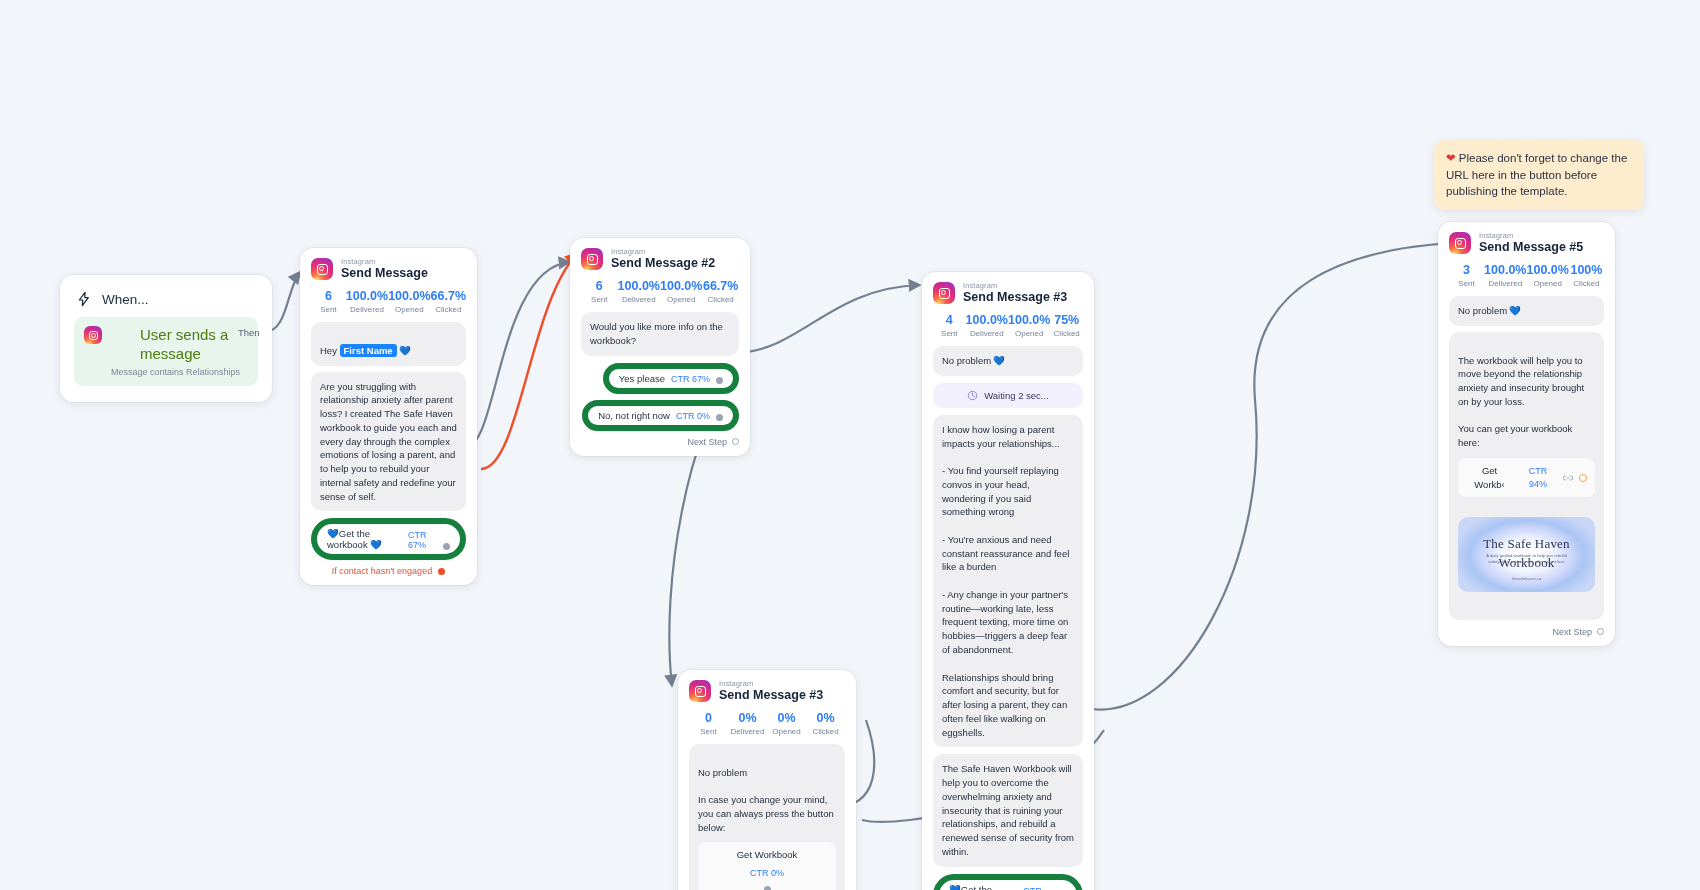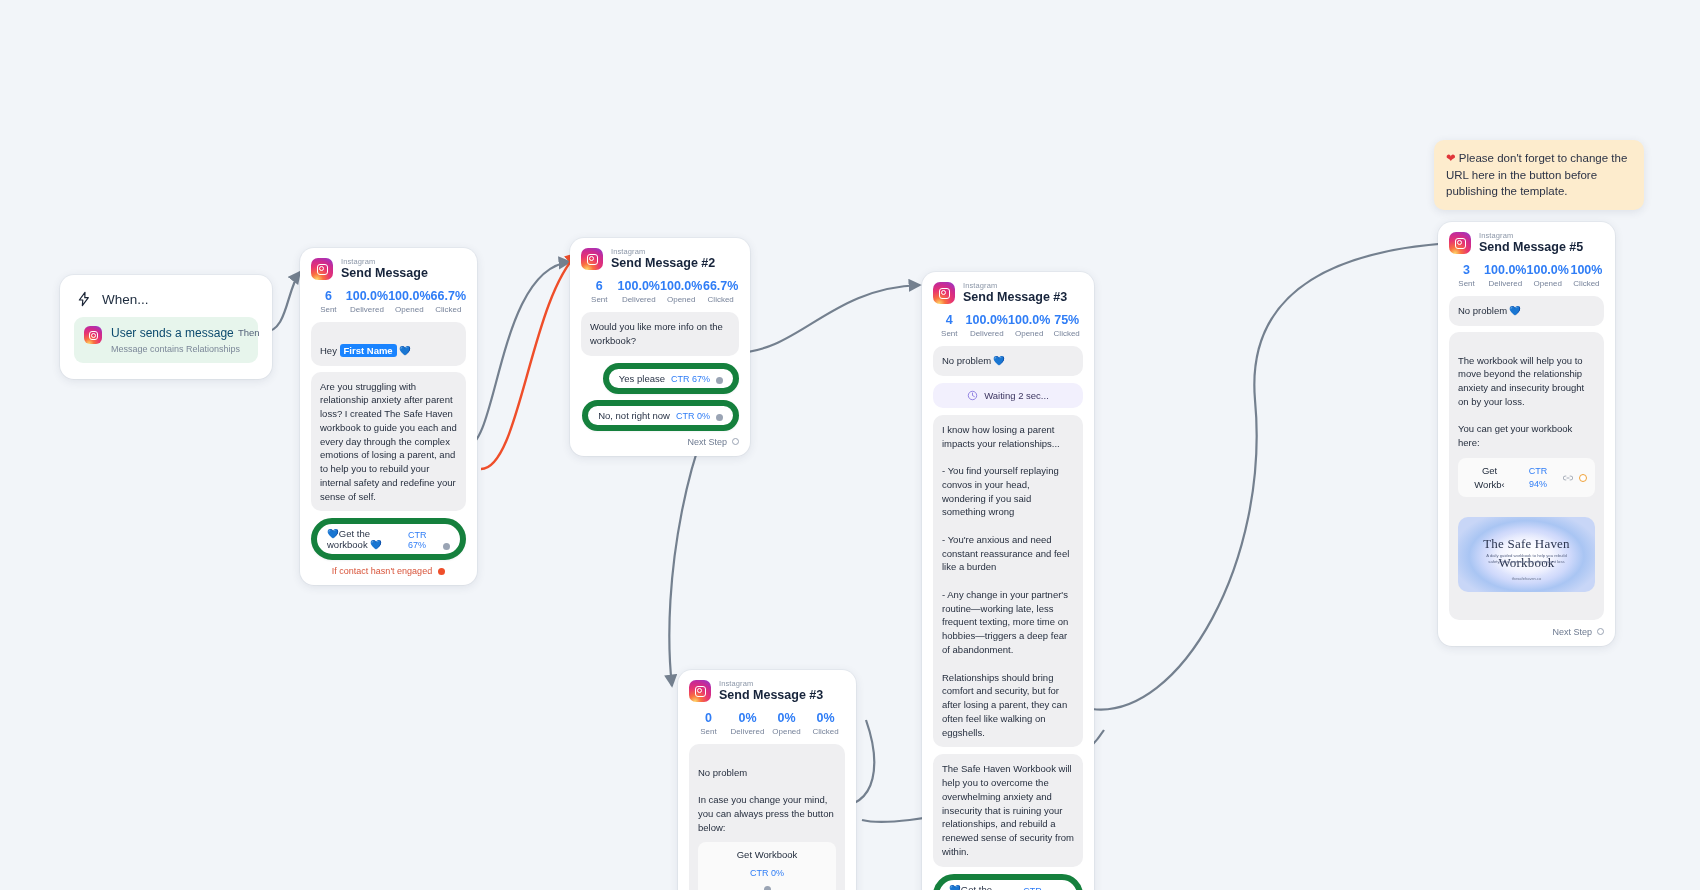--- a/index.html
+++ b/index.html
@@ -36,21 +36,21 @@
     font-size: 13.5px; color: #1d2b3d; font-weight: 500;
     padding: 4px 2px 10px 2px;
   }
   .bolt { width: 16px; height: 16px; flex: none; }
   .trigger-body {
     background: #e7f5ec;
     border-radius: 9px;
     padding: 9px 10px;
     display: flex; align-items: flex-start; gap: 9px;
   }
-  .trigger-txt-main { font-size: 12px; color: #0c4a6e; line-height: 1.25; }
+  .trigger-txt-main { font-size: 15px; color: #4d7c0f; line-height: 1.25; margin-left: 29px; }
   .trigger-txt-sub  { font-size: 9px; color: #7b8798; margin-top: 3px; }
 
   
   .ig {
     width: 18px; height: 18px; border-radius: 6px; flex: none;
     background: radial-gradient(circle at 28% 98%, #fdd86a 0%, #f9703f 22%, #e8366f 48%, #cd2a8f 70%, #8b39d6 100%);
     display: flex; align-items: center; justify-content: center;
   }
   .ig i {
     width: 9px; height: 9px; border-radius: 3px;

